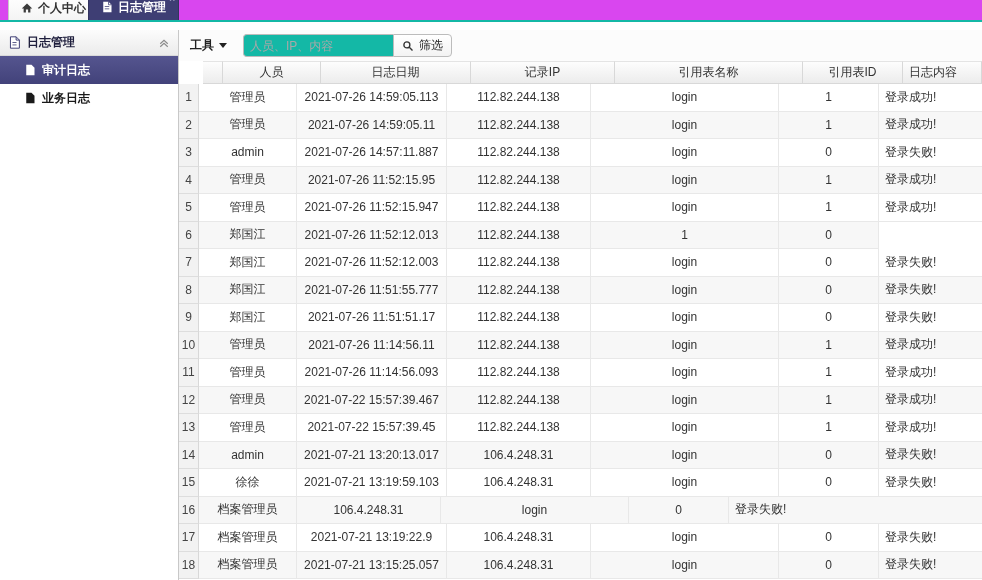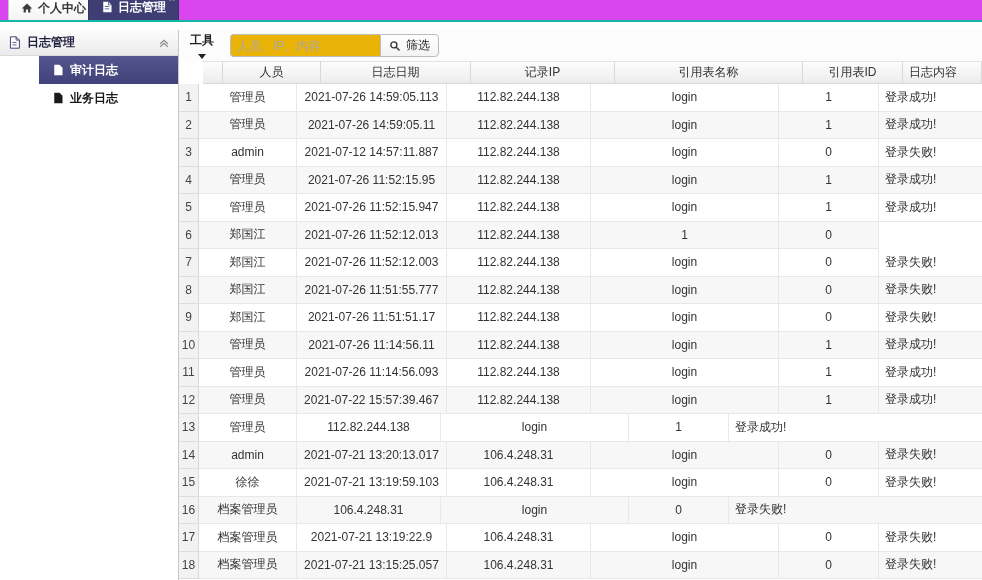--- a/index.html
+++ b/index.html
@@ -12,31 +12,31 @@
   .tab { position:absolute; bottom:0; height:25px; display:flex; align-items:center; gap:5px; padding:0 12px; border:1px solid #c8c8c8; border-bottom:none; border-radius:4px 4px 0 0; background:linear-gradient(#ffffff,#f4f4f4); cursor:pointer; font-weight:bold; color:#333; }
   .tab.active { height:27px; background:#3e3e74; border-color:#34345f; color:#fff; }
   .tab .close-x { position:absolute; top:0px; right:3px; font-size:10px; line-height:10px; color:#aeaecf; font-weight:bold; }
   .tab1 { left:8px; }
   .tab2 { left:88px; }
 
   
   .sidebar { position:absolute; top:30px; left:0; bottom:0; width:179px; background:#fff; border-right:1px solid #c8c8c8; }
   .panel-header { height:26px; display:flex; align-items:center; padding:0 8px; background:linear-gradient(#fcfcfc,#ebebeb); border-bottom:1px solid #d9d9d9; }
   .panel-header .ph-title { font-weight:bold; color:#1f1f3d; margin-left:6px; flex:1; }
-  .tree-item { height:28px; display:flex; align-items:center; padding-left:13px; cursor:pointer; font-weight:bold; color:#1a1a1a;margin-left:39px; }
+  .tree-item { height:28px; display:flex; align-items:center; padding-left:24px; cursor:pointer; font-weight:bold; color:#1a1a1a; }
   .tree-item .ti-label { margin-left:6px; }
   .tree-item.selected { background:linear-gradient(#55558f,#42427a); color:#fff; }
 
   
   .main { position:absolute; top:30px; left:179px; right:0; bottom:0; background:#fdfdfd; }
   .toolbar { height:31px; display:flex; align-items:center; padding-left:7px; background:#fcfcfc; }
-  .tools-btn { display:flex; align-items:center; gap:5px; padding:3px 4px; font-weight:bold; color:#222; cursor:pointer;flex-direction:column; }
+  .tools-btn { display:flex; align-items:center; gap:5px; padding:3px 4px; font-weight:bold; color:#222; cursor:pointer; }
   .caret-down { width:0; height:0; border-left:4px solid transparent; border-right:4px solid transparent; border-top:5px solid #222; }
   .search-group { display:flex; margin-left:12px; height:23px; }
-  .search-input { width:150px; height:23px; border:1px solid #bcbcbc; border-right:none; border-radius:4px 0 0 4px; padding:0 6px; font-size:12px; color:#333; background:#eab308; outline:none; font-family:"Liberation Sans","DejaVu Sans",sans-serif; }
+  .search-input { width:150px; height:23px; border:1px solid #bcbcbc; border-right:none; border-radius:4px 0 0 4px; padding:0 6px; font-size:12px; color:#333; background:#14b8a6; outline:none; font-family:"Liberation Sans","DejaVu Sans",sans-serif; }
   .search-input::placeholder { color:#a8a8a8; }
   .filter-btn { display:flex; align-items:center; gap:5px; padding:0 8px; border:1px solid #bcbcbc; border-radius:0 4px 4px 0; background:linear-gradient(#ffffff,#f3f3f3); cursor:pointer; font-size:12px; color:#222; }
 
   
   .grid { position:absolute; top:31px; left:0; right:0; bottom:0; background:#fff; }
   .ghead { display:flex; height:23px;margin-left:24px; }
   .ghead .hcell { display:flex; align-items:center; justify-content:center; background:linear-gradient(#fdfdfd,#ececec); border-right:1px solid #d8d8d8; border-bottom:1px solid #d8d8d8; border-top:1px solid #e4e4e4; color:#333; overflow:hidden; white-space:nowrap; }
   .ghead .hcell.left { justify-content:flex-start; padding-left:6px; }
   .gbody .trow { display:flex; height:27.5px; background:#fff; }
   .gbody .trow.alt .dcell { background:#f7f7f7; }
@@ -162,21 +162,21 @@
             <div class="dcell col-person">管理员</div>
             <div class="dcell col-date">2021-07-26 14:59:05.11</div>
             <div class="dcell col-ip">112.82.244.138</div>
             <div class="dcell col-ref">login</div>
             <div class="dcell col-refid">1</div>
             <div class="dcell col-content left">登录成功!</div>
           </div>
           <div class="trow">
             <div class="rncell col-idx">3</div>
             <div class="dcell col-person">admin</div>
-            <div class="dcell col-date">2021-07-12 14:57:11.887</div>
+            <div class="dcell col-date">2021-07-26 14:57:11.887</div>
             <div class="dcell col-ip">112.82.244.138</div>
             <div class="dcell col-ref">login</div>
             <div class="dcell col-refid">0</div>
             <div class="dcell col-content left">登录失败!</div>
           </div>
           <div class="trow alt">
             <div class="rncell col-idx">4</div>
             <div class="dcell col-person">管理员</div>
             <div class="dcell col-date">2021-07-26 11:52:15.95</div>
             <div class="dcell col-ip">112.82.244.138</div>
@@ -251,20 +251,21 @@
             <div class="dcell col-person">管理员</div>
             <div class="dcell col-date">2021-07-22 15:57:39.467</div>
             <div class="dcell col-ip">112.82.244.138</div>
             <div class="dcell col-ref">login</div>
             <div class="dcell col-refid">1</div>
             <div class="dcell col-content left">登录成功!</div>
           </div>
           <div class="trow">
             <div class="rncell col-idx">13</div>
             <div class="dcell col-person">管理员</div>
+            <div class="dcell col-date">2021-07-22 15:57:39.45</div>
             <div class="dcell col-ip">112.82.244.138</div>
             <div class="dcell col-ref">login</div>
             <div class="dcell col-refid">1</div>
             <div class="dcell col-content left">登录成功!</div>
           </div>
           <div class="trow alt">
             <div class="rncell col-idx">14</div>
             <div class="dcell col-person">admin</div>
             <div class="dcell col-date">2021-07-21 13:20:13.017</div>
             <div class="dcell col-ip">106.4.248.31</div>

